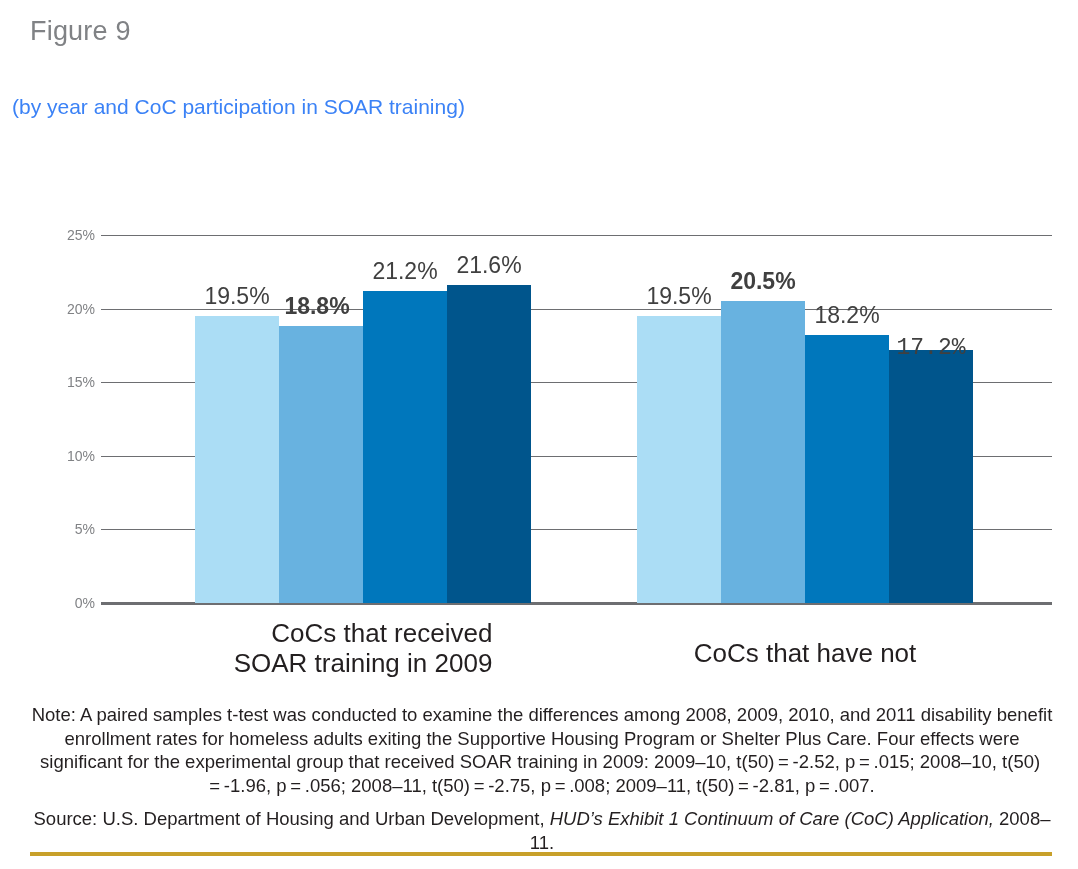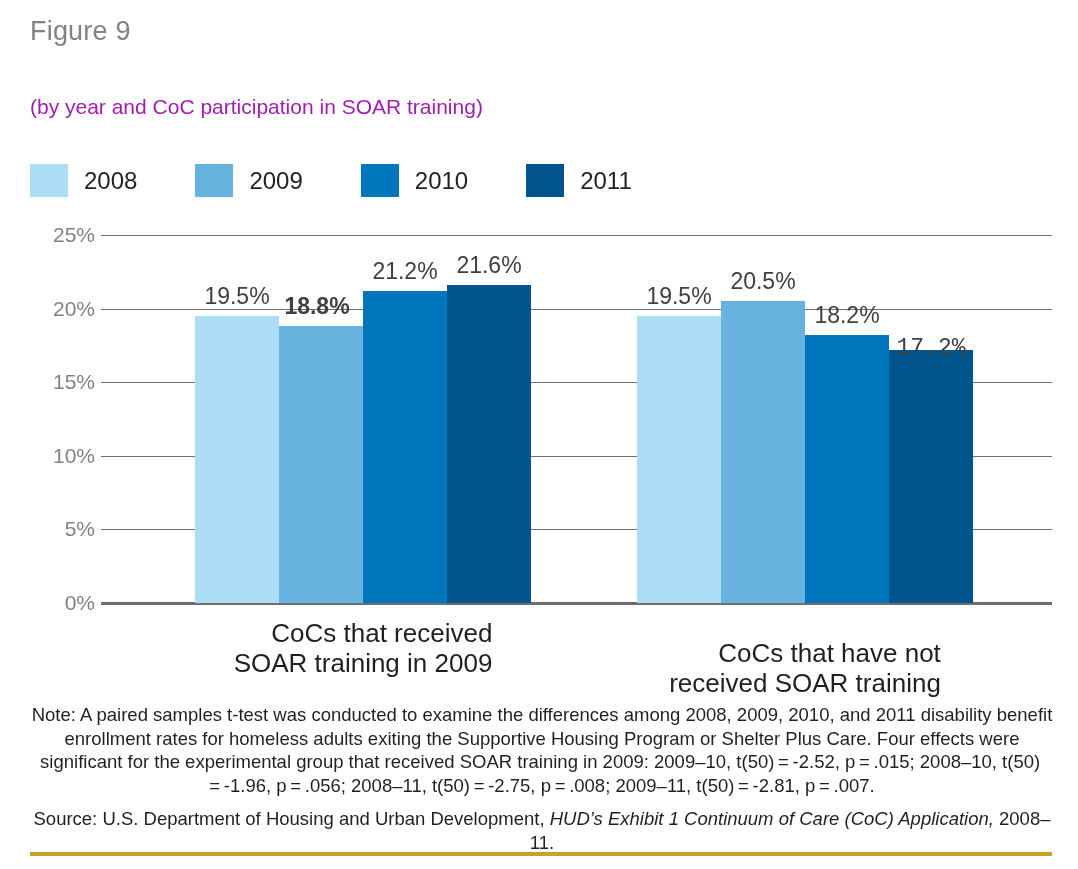--- a/index.html
+++ b/index.html
@@ -36,24 +36,24 @@
     left: 30px;
     top: 52px;
     font-size: 27.5px;
     font-weight: bold;
     color: #1a1a1a;
     letter-spacing: -0.2px;
     white-space: nowrap;
   }
   .fig-subtitle {
     position: absolute;
-    left: 30px;
+    left: 12px;
     top: 95px;
     font-size: 21px;
-    color: #a21caf;
+    color: #3b82f6;
     white-space: nowrap;
   }
 
   
   .legend {
     position: absolute;
     left: 30px;
     top: 164px;
     display: flex;
     align-items: center;
@@ -104,21 +104,21 @@
     width: 951px;
     height: 3px;
     background: #6d6e71;
     bottom: -2px;
   }
   .ytick {
     position: absolute;
     right: 0;
     width: 84px;
     text-align: right;
-    font-size: 21px;
+    font-size: 14px;
     color: #808285;
     transform: translateY(-50%);
     white-space: nowrap;
   }
   .ytick-wrap {
     position: absolute;
     left: 0;
     top: 11px;
     width: 95px;
     height: 368px;
@@ -178,38 +178,20 @@
   }
 </style>
 </head>
 <body>
 
 <div class="page">
 
   <div class="fig-label">Figure 9</div>
   <div class="fig-subtitle">(by year and CoC participation in SOAR training)</div>
 
-  <div class="legend" id="legend-root">
-      <div class="legend-item">
-        <span class="legend-swatch" style="background: rgb(171, 221, 245);"></span>
-        <span class="legend-text">2008</span>
-      </div>
-      <div class="legend-item">
-        <span class="legend-swatch" style="background: rgb(104, 178, 224);"></span>
-        <span class="legend-text">2009</span>
-      </div>
-      <div class="legend-item">
-        <span class="legend-swatch" style="background: rgb(0, 119, 188);"></span>
-        <span class="legend-text">2010</span>
-      </div>
-      <div class="legend-item">
-        <span class="legend-swatch" style="background: rgb(0, 85, 140);"></span>
-        <span class="legend-text">2011</span>
-      </div>
-    </div>
 
   <div class="chart">
     <div class="ytick-wrap" id="ytick-root">
         <div class="ytick" style="top: 368px;">0%</div>
         <div class="ytick" style="top: 294.4px;">5%</div>
         <div class="ytick" style="top: 220.8px;">10%</div>
         <div class="ytick" style="top: 147.2px;">15%</div>
         <div class="ytick" style="top: 73.6px;">20%</div>
         <div class="ytick" style="top: 0px;">25%</div>
       </div>
@@ -224,21 +206,21 @@
         <div class="bar-label" style="left: 136px; top: 47.96px;">19.5%</div>
         <div class="bar" style="left: 178px; width: 84px; height: 276.736px; background: rgb(104, 178, 224);"></div>
         <div class="bar-label" style="left: 216px; top: 58.264px; font-weight: bold;">18.8%</div>
         <div class="bar" style="left: 262px; width: 84px; height: 312.064px; background: rgb(0, 119, 188);"></div>
         <div class="bar-label" style="left: 304px; top: 22.936px;">21.2%</div>
         <div class="bar" style="left: 346px; width: 84px; height: 317.952px; background: rgb(0, 85, 140);"></div>
         <div class="bar-label" style="left: 388px; top: 17.048px;">21.6%</div>
         <div class="bar" style="left: 536px; width: 84px; height: 287.04px; background: rgb(171, 221, 245);"></div>
         <div class="bar-label" style="left: 578px; top: 47.96px;">19.5%</div>
         <div class="bar" style="left: 620px; width: 84px; height: 301.76px; background: rgb(104, 178, 224);"></div>
-        <div class="bar-label" style="left: 662px; top: 33.24px;">20.5%</div>
+        <div class="bar-label" style="left: 662px; top: 33.24px; font-weight: bold;">20.5%</div>
         <div class="bar" style="left: 704px; width: 84px; height: 267.904px; background: rgb(0, 119, 188);"></div>
         <div class="bar-label" style="left: 746px; top: 67.096px;">18.2%</div>
         <div class="bar" style="left: 788px; width: 84px; height: 253.184px; background: rgb(0, 85, 140);"></div>
         <div class="bar-label" style="left: 830px; top: 100px; font-family: Liberation Mono, monospace;">17.2%</div>
       </div>
   </div>
 
   <div class="notes">
     <div class="note-block">
       <div class="note-line">Note: A paired samples t-test was conducted to examine the differences among 2008, 2009, 2010, and 2011 disability benefit enrollment rates for homeless adults exiting the Supportive Housing Program or Shelter Plus Care. Four effects were significant for the experimental group that received SOAR training in 2009: 2009–10, t(50) = -2.52, p = .015; 2008–10, t(50) = -1.96, p = .056; 2008–11, t(50) = -2.75, p = .008; 2009–11, t(50) = -2.81, p = .007.</div>
@@ -249,15 +231,14 @@
   </div>
 
   <div class="bottom-rule"></div>
 
 <div class="cat-label" style="left: 363px;">
       <div>CoCs that received</div>
       <div>SOAR training in 2009</div>
     </div>
     <div class="cat-label" style="left: 805px; margin-top: 20px;">
       <div>CoCs that have not</div>
-      <div>received SOAR training</div>
     </div>
   </div>
 
 </body></html>

